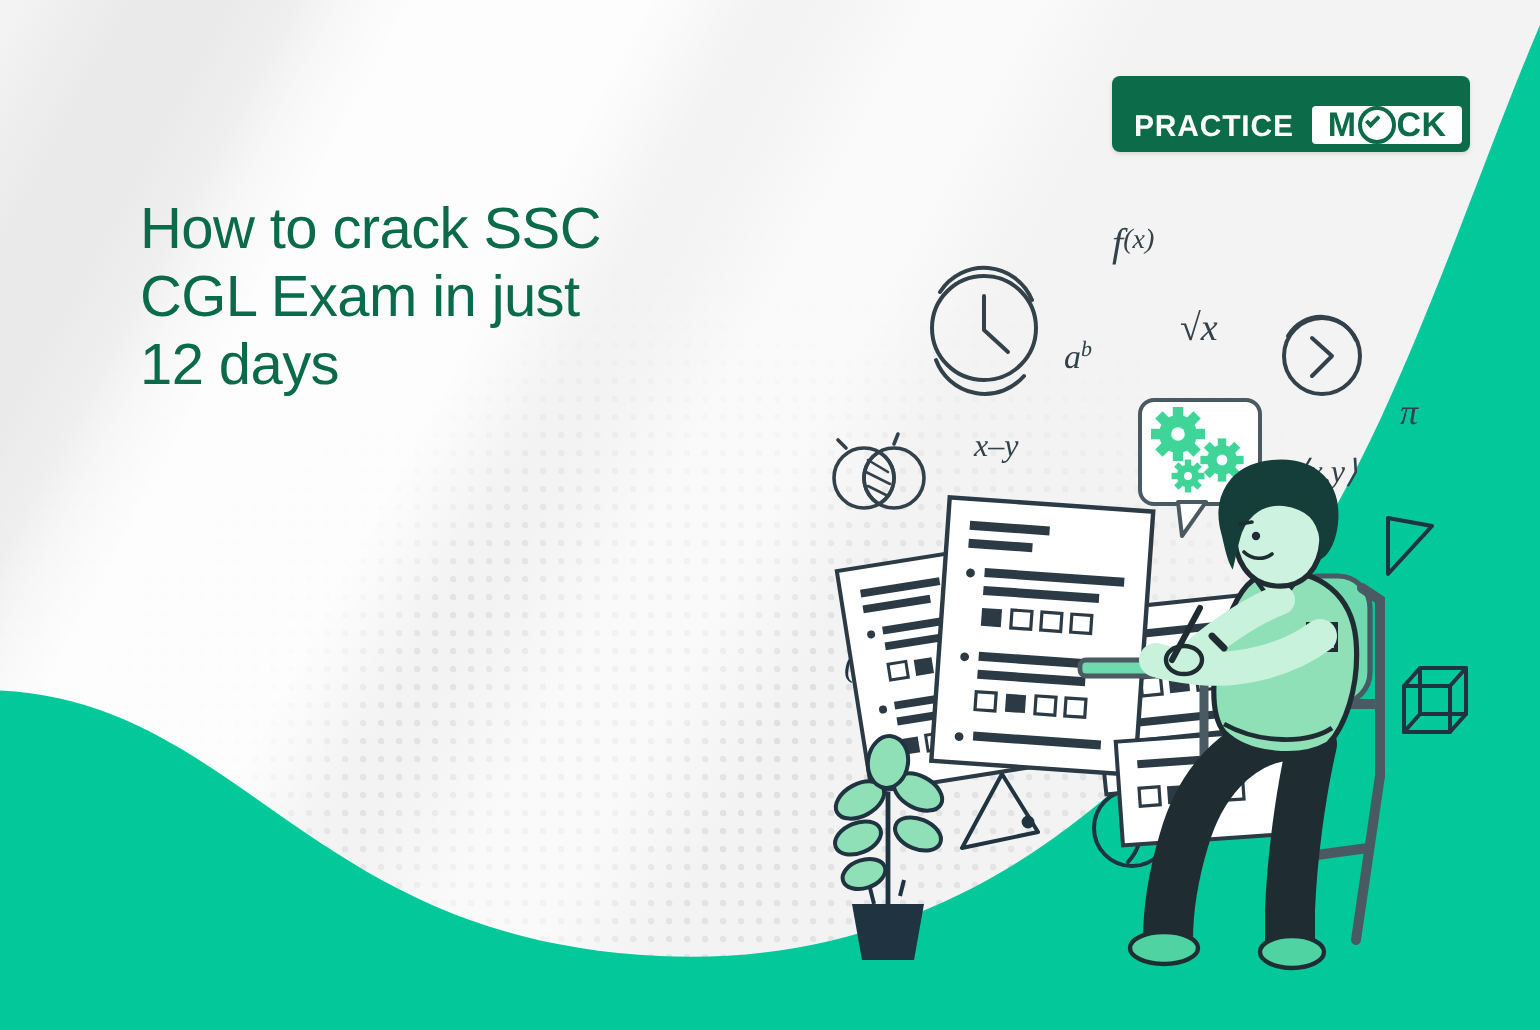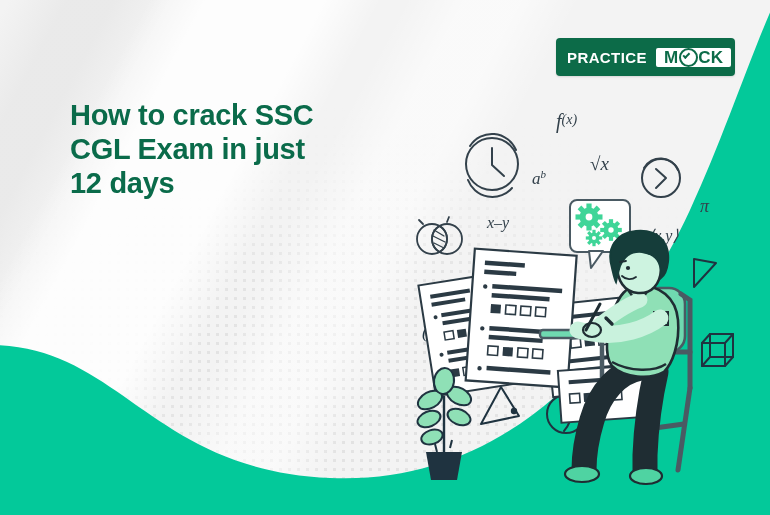--- a/index.html
+++ b/index.html
@@ -56,34 +56,34 @@
   }
 
   
   #headline {
     position: absolute;
     left: 70px;
     top: 98px;
     width: 330px;
     font-size: 29px;
     line-height: 34px;
-    font-weight: bold;
+    font-weight: normal;
     letter-spacing: -0.3px;
     color: #0a6b4a;
     white-space: pre-line;
   }
 
   
   #logo {
     position: absolute;
     left: 556px;
     top: 38px;
     height: 38px;
     display: flex;
-    align-items: center;
+    align-items: flex-end;
     background: #0c6b48;
     border-radius: 4px;
     padding: 4px;
     box-sizing: border-box;
     box-shadow: 0 1px 2px rgba(0,0,0,.12);
   }
   .logo-left {
     display: flex;
     align-items: center;
     padding: 0 9px 0 7px;

